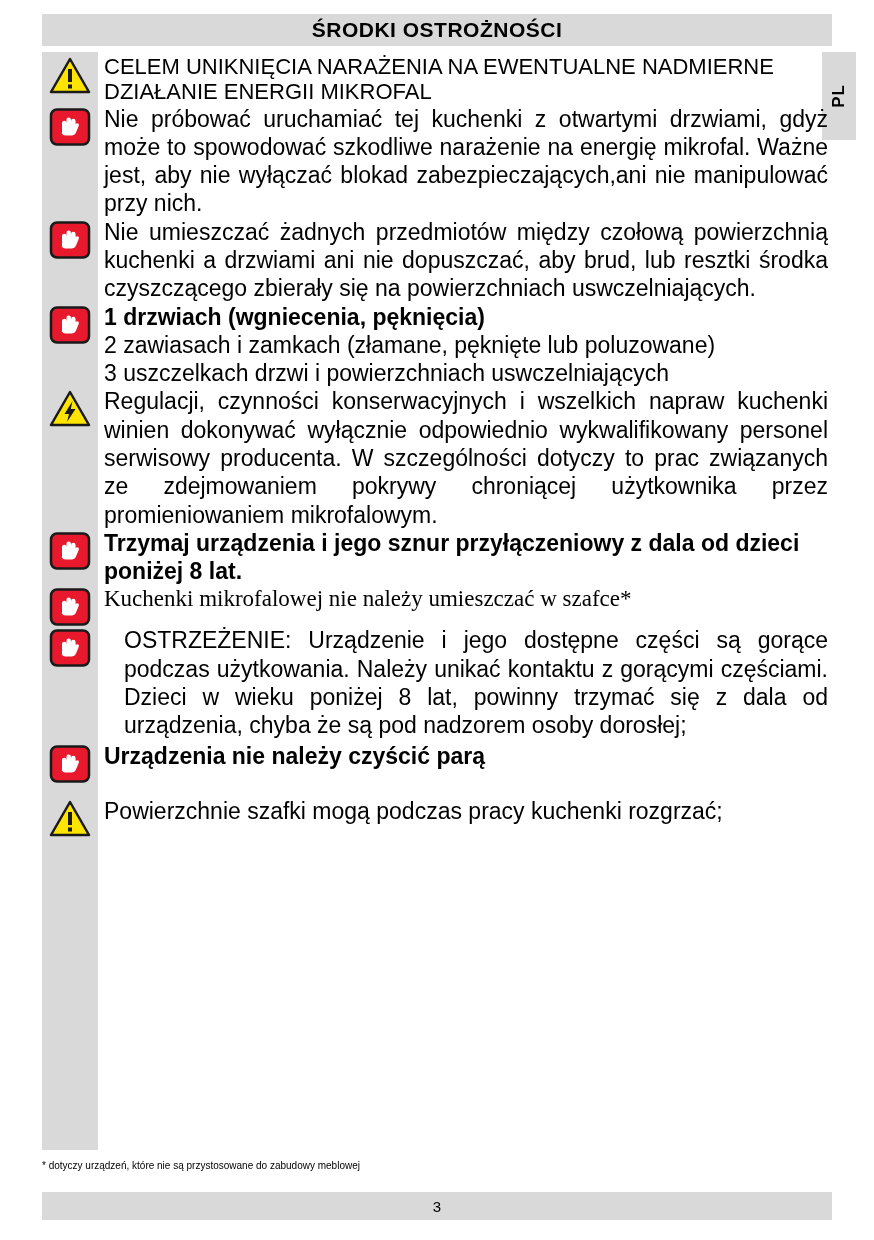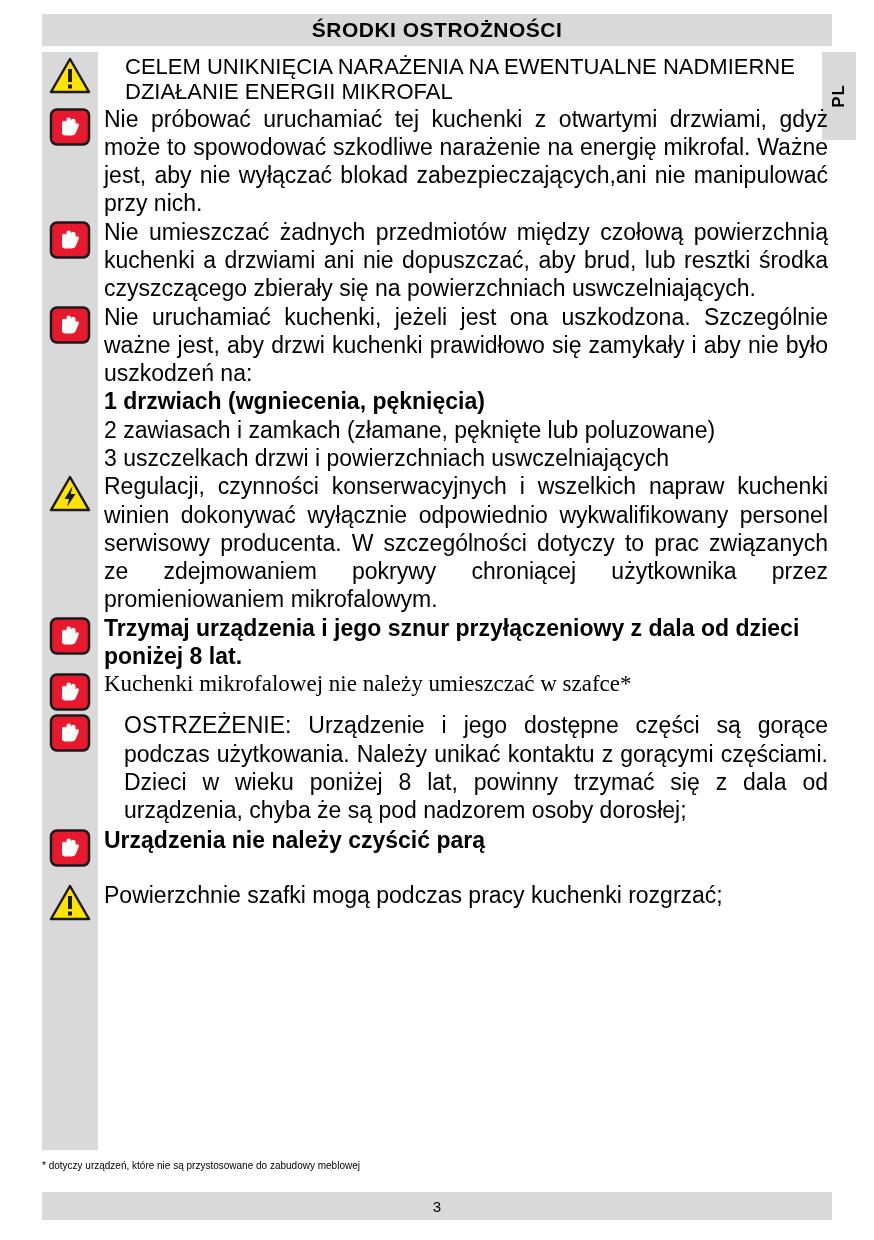--- a/index.html
+++ b/index.html
@@ -147,21 +147,21 @@
 </div>
 
 <div class="lang-tab">
   <span>PL</span>
 </div>
 
 <div class="left-rail"></div>
 
 <div class="content">
 
-  <div class="block" style="margin-top:2px;gap:21px;">
+  <div class="block" style="margin-top:2px;">
     <div class="icon-slot">
       <span class="ico ico-tri">
         <svg width="42" height="38" viewBox="0 0 42 38">
           <polygon points="21,2 40,35 2,35" fill="#ffe400" stroke="#1a1a1a" stroke-width="2.5" stroke-linejoin="round"></polygon>
           <rect x="19" y="12" width="4" height="13" fill="#1a1a1a"></rect>
           <rect x="19" y="27.5" width="4" height="4" fill="#1a1a1a"></rect>
         </svg>
       </span>
     </div>
     <div class="title-para">CELEM UNIKNIĘCIA NARAŻENIA NA EWENTUALNE NADMIERNE DZIAŁANIE ENERGII MIKROFAL</div>
@@ -194,21 +194,20 @@
   <div class="block" style="margin-top:0px;">
     <div class="icon-slot">
       <span class="ico ico-hand">
         <svg width="42" height="38" viewBox="0 0 42 38">
           <rect x="2" y="1.5" width="38" height="35" rx="6" fill="#e8192c" stroke="#1a1a1a" stroke-width="2.5"></rect>
           <path d="M13 27 L13 15 q0-2.2 2.2-2.2 t2.2 2.2 L17.4 12 q0-2.4 2.3-2.4 t2.3 2.4 l0 1.2 q0-2.4 2.3-2.4 t2.3 2.4 l0 3 q1.2-1.6 2.6-0.6 1.2 0.9 0.4 2.6 l-2.6 6.2 q-1.2 3-4.6 3 l-6 0 q-2.6 0-3.6-2.2 z" fill="#ffffff"></path>
         </svg>
       </span>
     </div>
     <div style="flex:1;padding-left:6px;padding-right:4px;">
-      <div class="para" style="padding-left:0;padding-right:0;">Nie uruchamiać kuchenki, jeżeli jest ona uszkodzona. Szczególnie ważne jest, aby drzwi kuchenki prawidłowo się zamykały i aby nie było uszkodzeń na:</div>
       <div class="para nojust" style="padding-left:0;padding-right:0;">1 drzwiach (wgniecenia, pęknięcia)</div>
       <div class="para" style="padding-left:0;padding-right:0;">2 zawiasach i zamkach (złamane, pęknięte lub poluzowane)</div>
       <div class="para" style="padding-left:0;padding-right:0;">3 uszczelkach drzwi i powierzchniach uswczelniających</div>
     </div>
   </div>
 
   <div class="block" style="margin-top:0px;">
     <div class="icon-slot">
       <span class="ico ico-tri">
         <svg width="42" height="38" viewBox="0 0 42 38">

